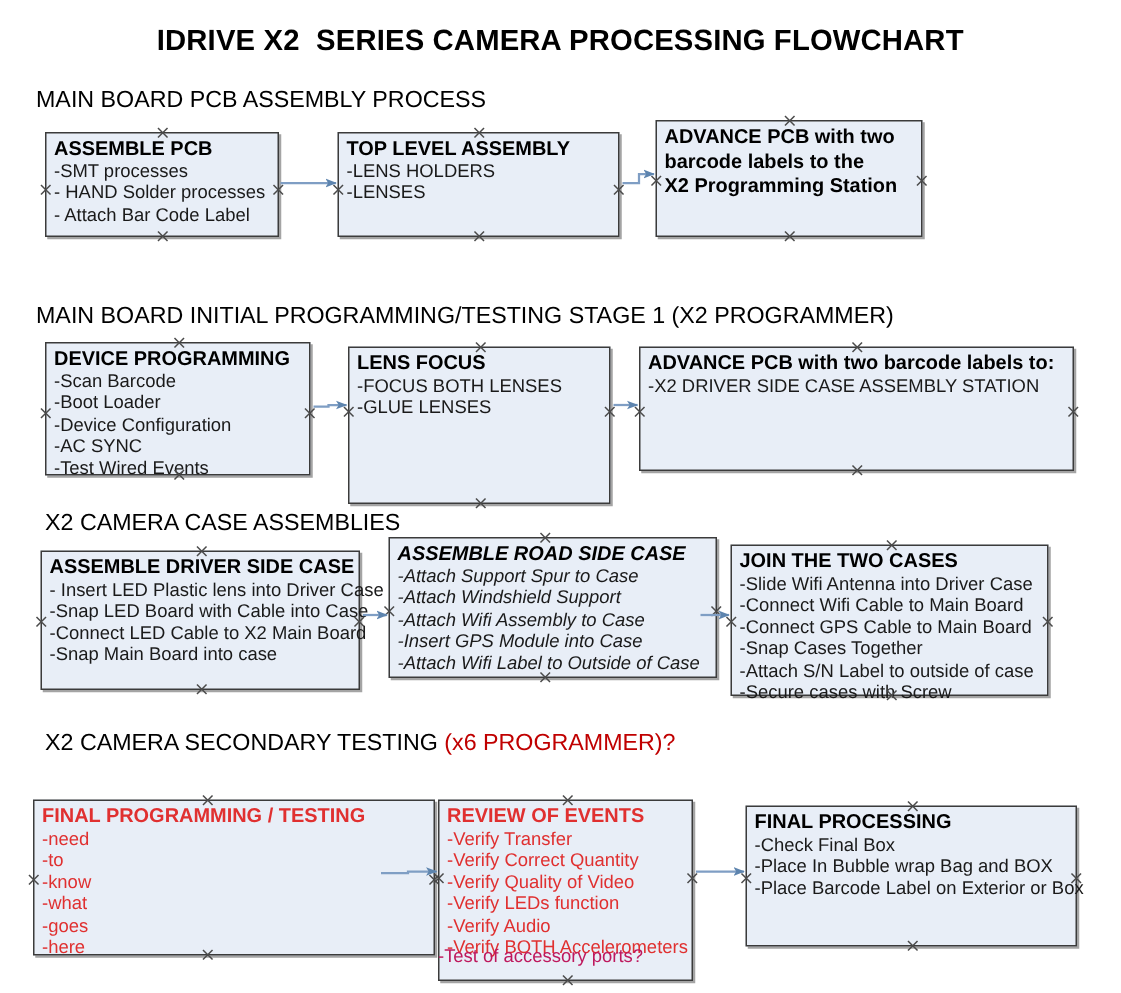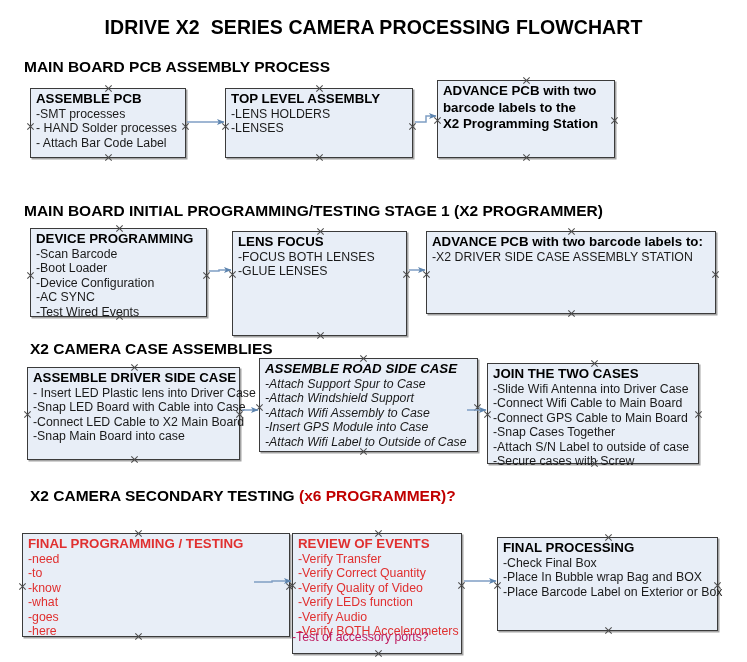--- a/index.html
+++ b/index.html
@@ -33,21 +33,21 @@
     font-weight: bold;
     color: #000000;
     letter-spacing: 0.1px;
     white-space: pre;
   }
 
   
   .section-head {
     position: absolute;
     font-size: 15.5px;
-    font-weight: bold;
+    font-weight: normal;
     color: #000000;
     white-space: nowrap;
   }
   .section-head .accent {
     color: #c00000;
   }
 
   
   .node {
     position: absolute;

